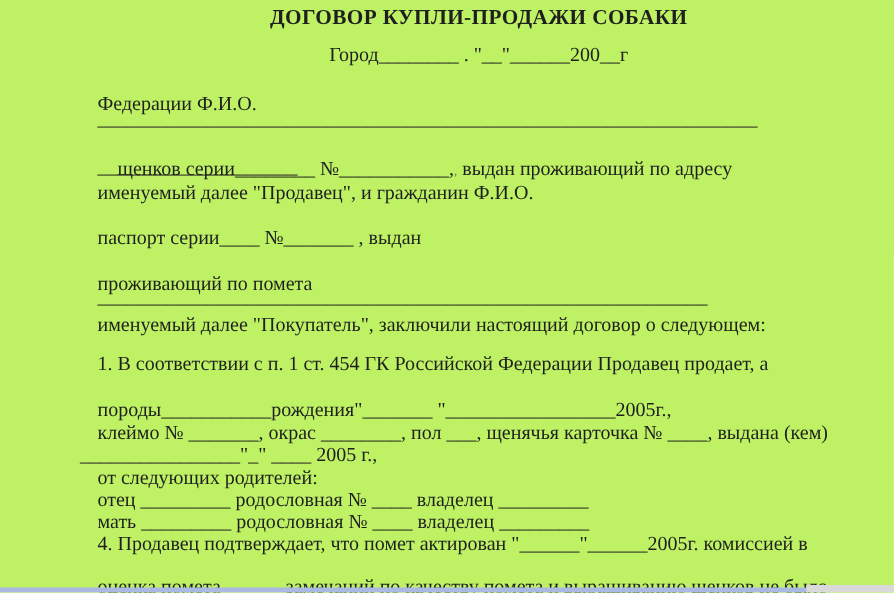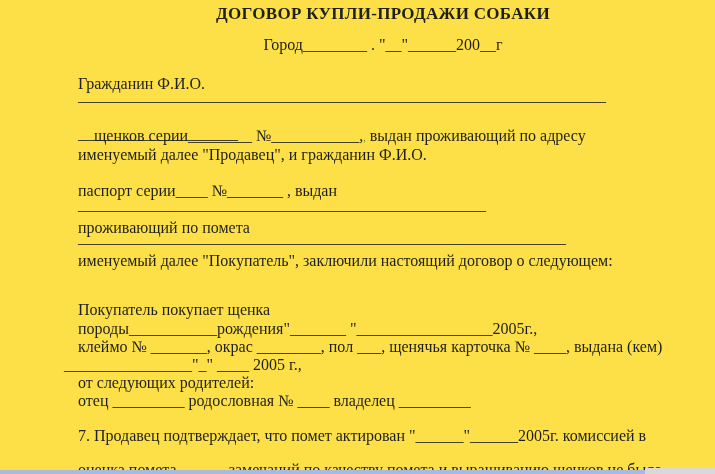--- a/index.html
+++ b/index.html
@@ -1,20 +1,20 @@
 <!DOCTYPE html>
 <html><head>
 <meta charset="utf-8">
 <style>
   html, body { margin: 0; padding: 0; }
   .page {
     position: relative;
     width: 715px;
     height: 474px;
-    background: #fde047;
+    background: #bef264;
     overflow: hidden;
     font-family: "Liberation Serif", "DejaVu Serif", serif;
     font-size: 16px;
     color: #1f1f1f;
     text-decoration: underline;
   }
   .ln {
     position: absolute;
     left: 78px;
     height: 18px;
@@ -44,58 +44,58 @@
 </style>
 </head>
 <body>
 
 <div class="page">
 
   <div class="ln centered title" style="top:4px">ДОГОВОР КУПЛИ-ПРОДАЖИ СОБАКИ</div>
 
   <div class="ln centered" style="top:36px">Город________ . "__"______200__г</div>
 
-  <div class="ln" style="top:75px">Гражданин Ф.И.О.</div>
+  <div class="ln" style="top:75px">Федерации Ф.И.О.</div>
 
   <div class="ln" style="top:87px">__________________________________________________________________</div>
 
   <div class="ln" style="top:109px">
     <span>щенков серии________ №___________,</span><span class="artifact">,</span><span> выдан проживающий по адресу</span>
   </div>
 
   <div class="ln" style="top:125px">____________________</div>
 
   <div class="ln" style="top:146px">именуемый далее "Продавец", и гражданин Ф.И.О.</div>
 
 
   <div class="ln" style="top:182px">паспорт серии____ №_______ , выдан</div>
 
-  <div class="ln" style="top:196px">___________________________________________________</div>
 
   <div class="ln" style="top:219px">проживающий по помета</div>
 
   <div class="ln" style="top:229px">_____________________________________________________________</div>
 
   <div class="ln" style="top:252px">именуемый далее "Покупатель", заключили настоящий договор о следующем:</div>
 
+  <div class="ln" style="top:283px">1. В соответствии с п. 1 ст. 454 ГК Российской Федерации Продавец продает, а</div>
 
-  <div class="ln" style="top:301px">Покупатель покупает щенка</div>
 
   <div class="ln" style="top:320px">породы___________рождения"_______ "_________________2005г.,</div>
 
   <div class="ln" style="top:338px">клеймо № _______, окрас ________, пол ___, щенячья карточка № ____, выдана (кем)</div>
 
   <div class="ln" style="top:356px; left:64px">________________"_" ____ 2005 г.,</div>
 
   <div class="ln" style="top:392px">отец _________ родословная № ____ владелец _________</div>
 
   <div class="ln" style="top:374px">от следующих родителей:</div>
 
+  <div class="ln" style="top:409px">мать _________ родословная № ____ владелец _________</div>
 
-  <div class="ln" style="top:427px">7. Продавец подтверждает, что помет актирован "______"______2005г. комиссией в</div>
+  <div class="ln" style="top:427px">4. Продавец подтверждает, что помет актирован "______"______2005г. комиссией в</div>
 
 
   <div class="ln" style="top:461px">оценка помета______ замечаний по качеству помета и выращиванию щенков не было</div>
 
   <div class="edge-strip" style="top: 468px; left: 645px; width: 70px; height: 6px; background: rgb(217, 217, 217);"></div>
   <div class="edge-strip" style="top: 470px; left: 0px; width: 645px; height: 4px; background: rgb(170, 185, 227);"></div>
 
 </div>
 
 </body></html>

